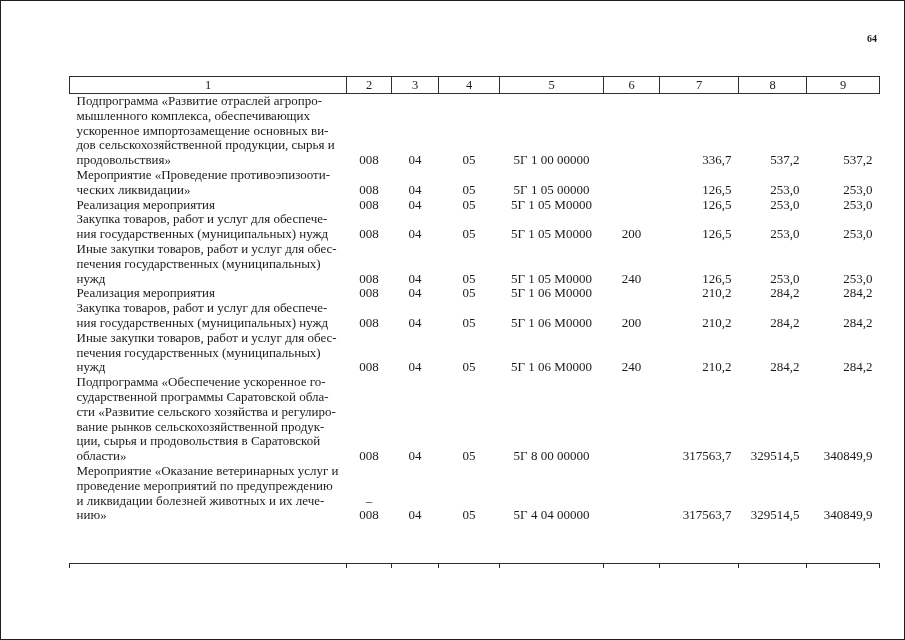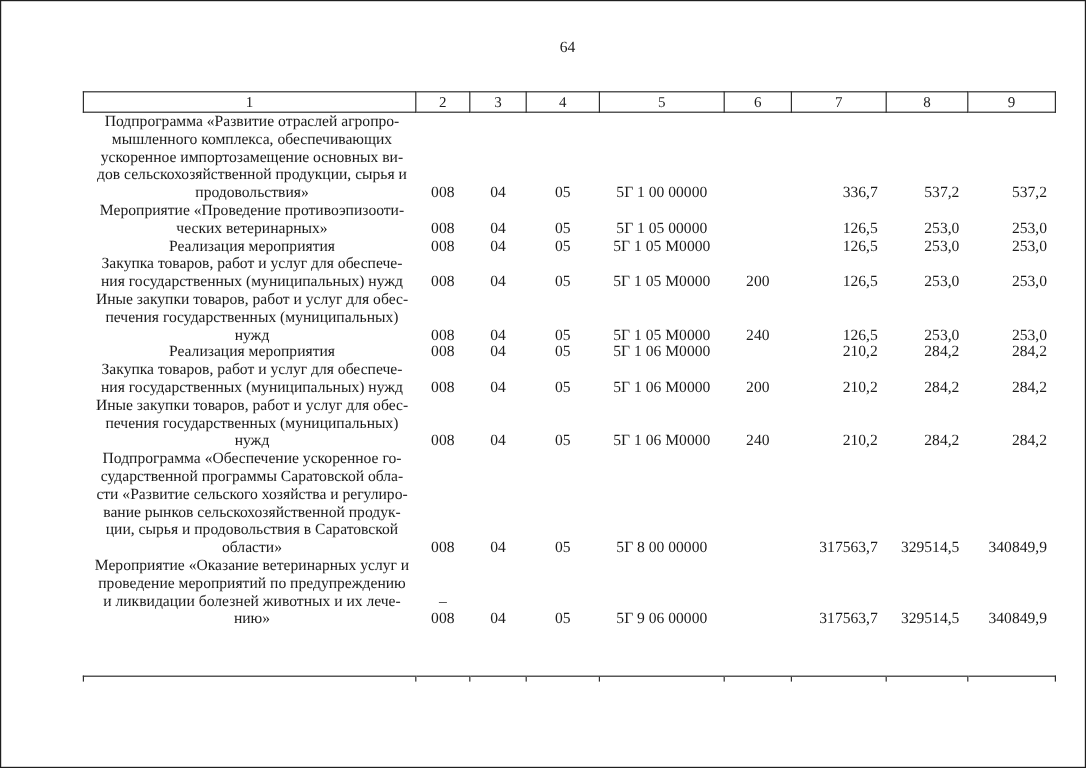--- a/index.html
+++ b/index.html
@@ -11,23 +11,24 @@
     width: 905px;
     height: 640px;
     box-sizing: border-box;
     border: 1px solid #1f1f1f;
     background: #ffffff;
     color: #1b1b1b;
     overflow: hidden;
   }
   .page-number {
     margin: 31px 27px 0 68px;
-    text-align: center;
-    font-size: 13px;
+    text-align: right;
+    font-size: 10px;
     line-height: 14px;
+    font-weight: bold;
   }
   table.budget-table {
     border-collapse: collapse;
     table-layout: fixed;
     width: 810px;
     margin: 30px 0 0 68px;
     font-size: 13px;
   }
   .budget-table thead td {
     border: 1px solid #2e2e2e;
@@ -37,21 +38,21 @@
     line-height: 15px;
     padding: 0;
   }
   .budget-table tbody td {
     padding: 0;
     vertical-align: bottom;
     line-height: 14.8px;
   }
   .budget-table td.name-cell {
     vertical-align: top;
-    text-align: center;
+    text-align: left;
     white-space: pre-line;
     padding: 0 3px 0 7px;
   }
   .budget-table td.val-cell {
     text-align: center;
     white-space: pre-line;
   }
   .budget-table td.col7,
   .budget-table td.col8,
   .budget-table td.col9 {
@@ -109,21 +110,21 @@
           <td class="val-cell col3">04</td>
           <td class="val-cell col4">05</td>
           <td class="val-cell col5">5Г 1 00 00000</td>
           <td class="val-cell col6"></td>
           <td class="val-cell col7">336,7</td>
           <td class="val-cell col8">537,2</td>
           <td class="val-cell col9">537,2</td>
         </tr>
         <tr>
           <td class="name-cell">Мероприятие «Проведение противоэпизооти-
-ческих ветеринарных»</td>
+ческих ликвидации»</td>
           <td class="val-cell col2">008</td>
           <td class="val-cell col3">04</td>
           <td class="val-cell col4">05</td>
           <td class="val-cell col5">5Г 1 05 00000</td>
           <td class="val-cell col6"></td>
           <td class="val-cell col7">126,5</td>
           <td class="val-cell col8">253,0</td>
           <td class="val-cell col9">253,0</td>
         </tr>
         <tr>
@@ -216,21 +217,21 @@
         </tr>
         <tr>
           <td class="name-cell">Мероприятие «Оказание ветеринарных услуг и
 проведение мероприятий по предупреждению
 и ликвидации болезней животных и их лече-
 нию»</td>
           <td class="val-cell col2">–
 008</td>
           <td class="val-cell col3">04</td>
           <td class="val-cell col4">05</td>
-          <td class="val-cell col5">5Г 9 06 00000</td>
+          <td class="val-cell col5">5Г 4 04 00000</td>
           <td class="val-cell col6"></td>
           <td class="val-cell col7">317563,7</td>
           <td class="val-cell col8">329514,5</td>
           <td class="val-cell col9">340849,9</td>
         </tr>
       </tbody>
     <tfoot>
       <tr class="spacer-row">
         <td colspan="9"></td>
       </tr>

